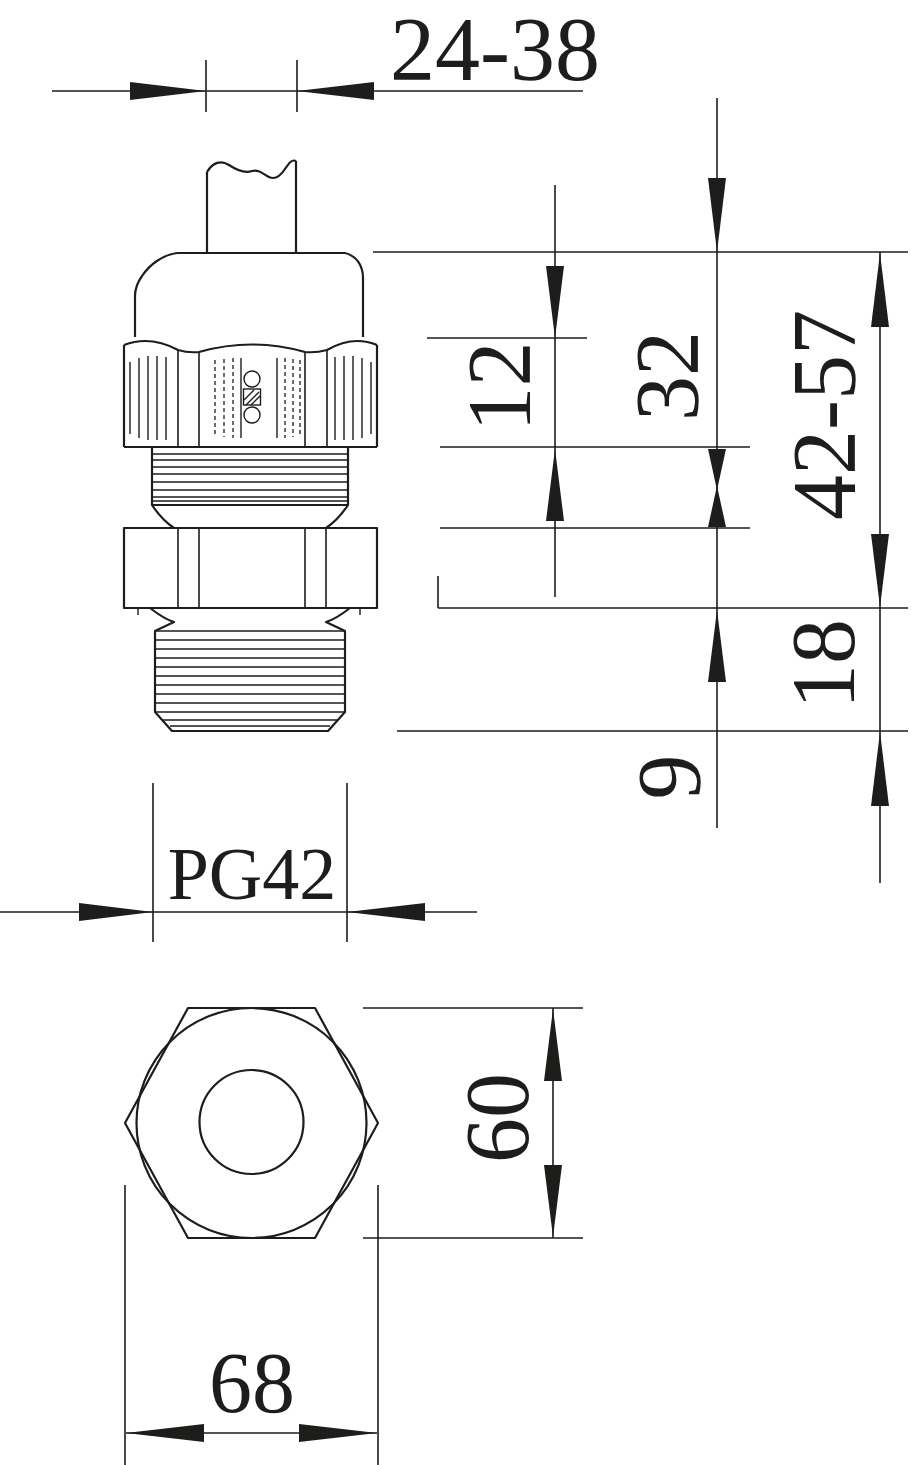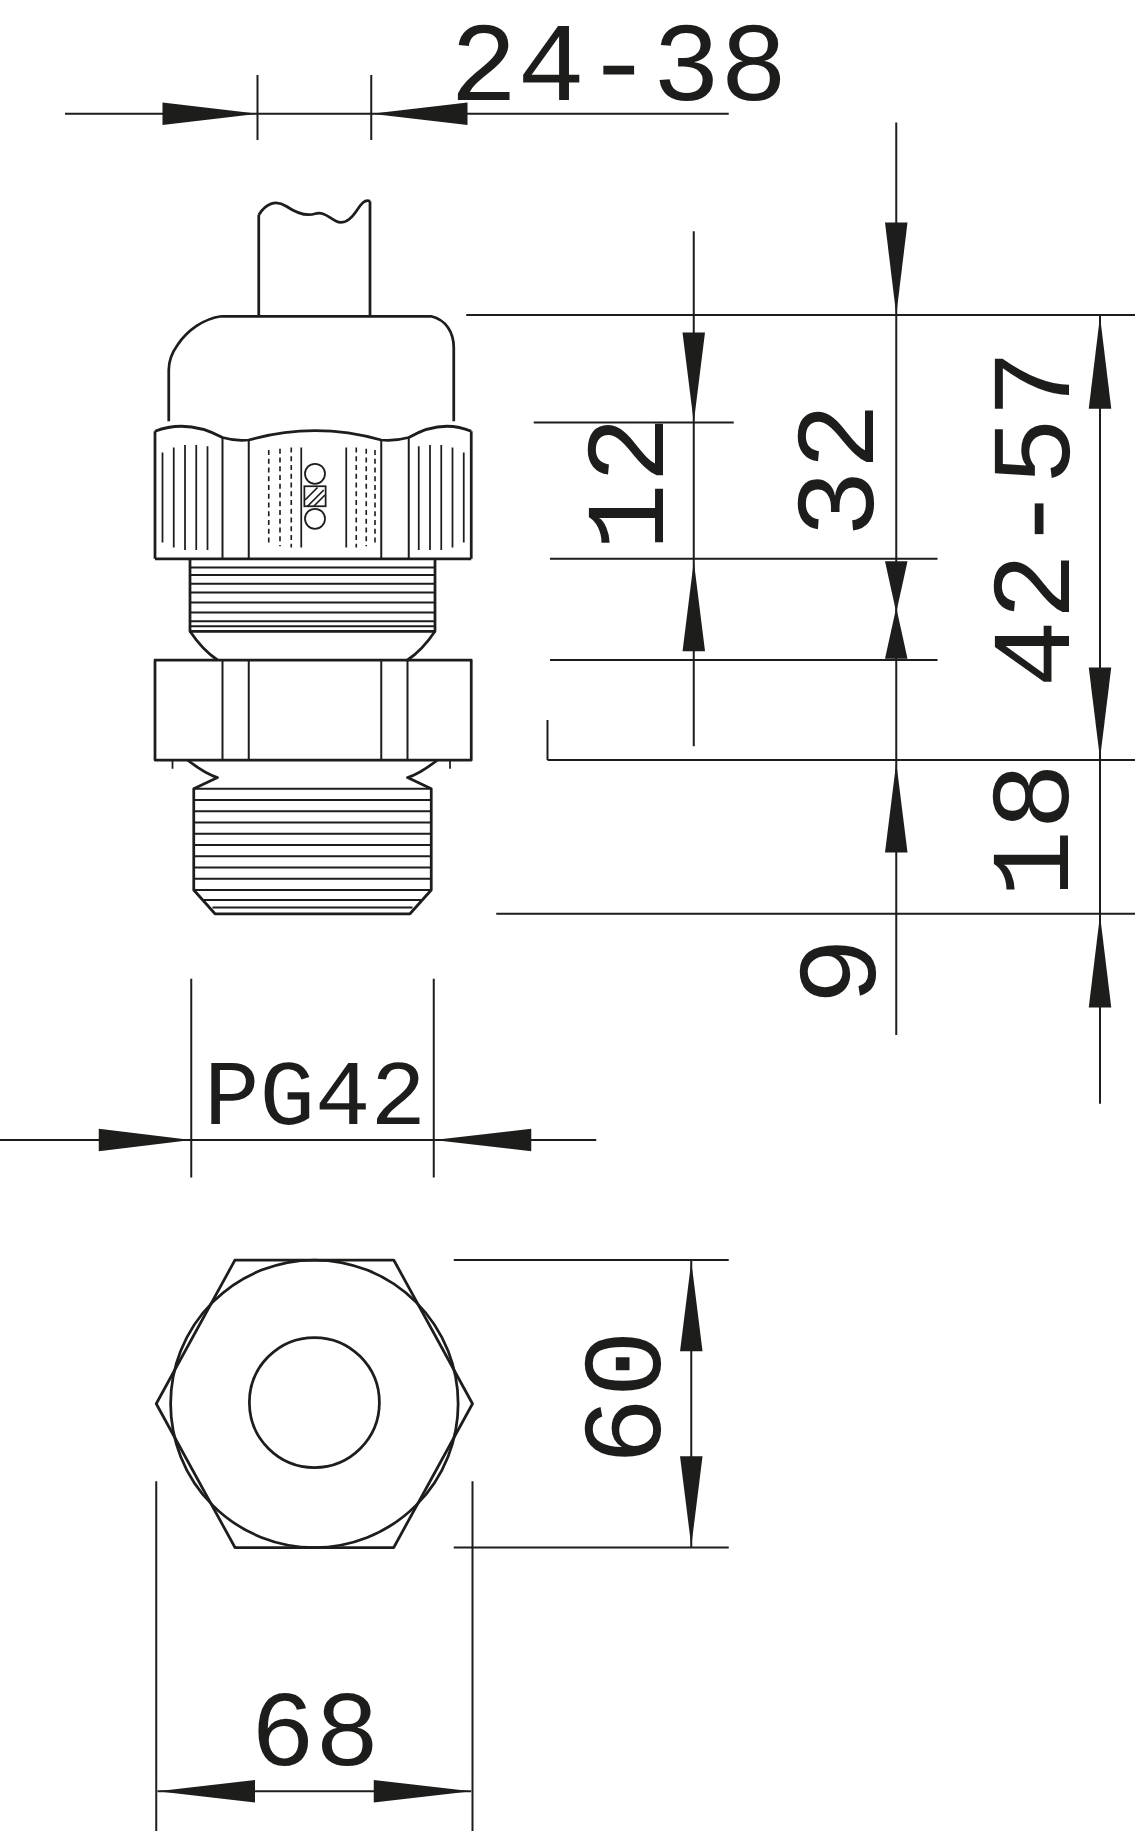--- a/index.html
+++ b/index.html
@@ -1,17 +1,17 @@
 <!DOCTYPE html>
 <html><head>
 <meta charset="utf-8">
 <style>
   html,body{margin:0;padding:0;background:#fff;}
   .stage{position:relative;width:911px;height:1465px;background:#fff;overflow:hidden;
-         font-family:Liberation Mono, monospace;}
+         font-family:Liberation Serif, serif;}
   svg{position:absolute;left:0;top:0;}
   .outline{fill:none;stroke:#1d1d1b;stroke-width:2.2;stroke-linejoin:round;}
   .thin{fill:none;stroke:#1d1d1b;stroke-width:1.6;}
   .hair{fill:none;stroke:#1d1d1b;stroke-width:1.4;}
   .dash{fill:none;stroke:#1d1d1b;stroke-width:1.3;stroke-dasharray:4 3;}
   .ah{fill:#1d1d1b;stroke:none;}
   .dimtxt{fill:#1d1d1b;}
 </style>
 </head>
 <body>

